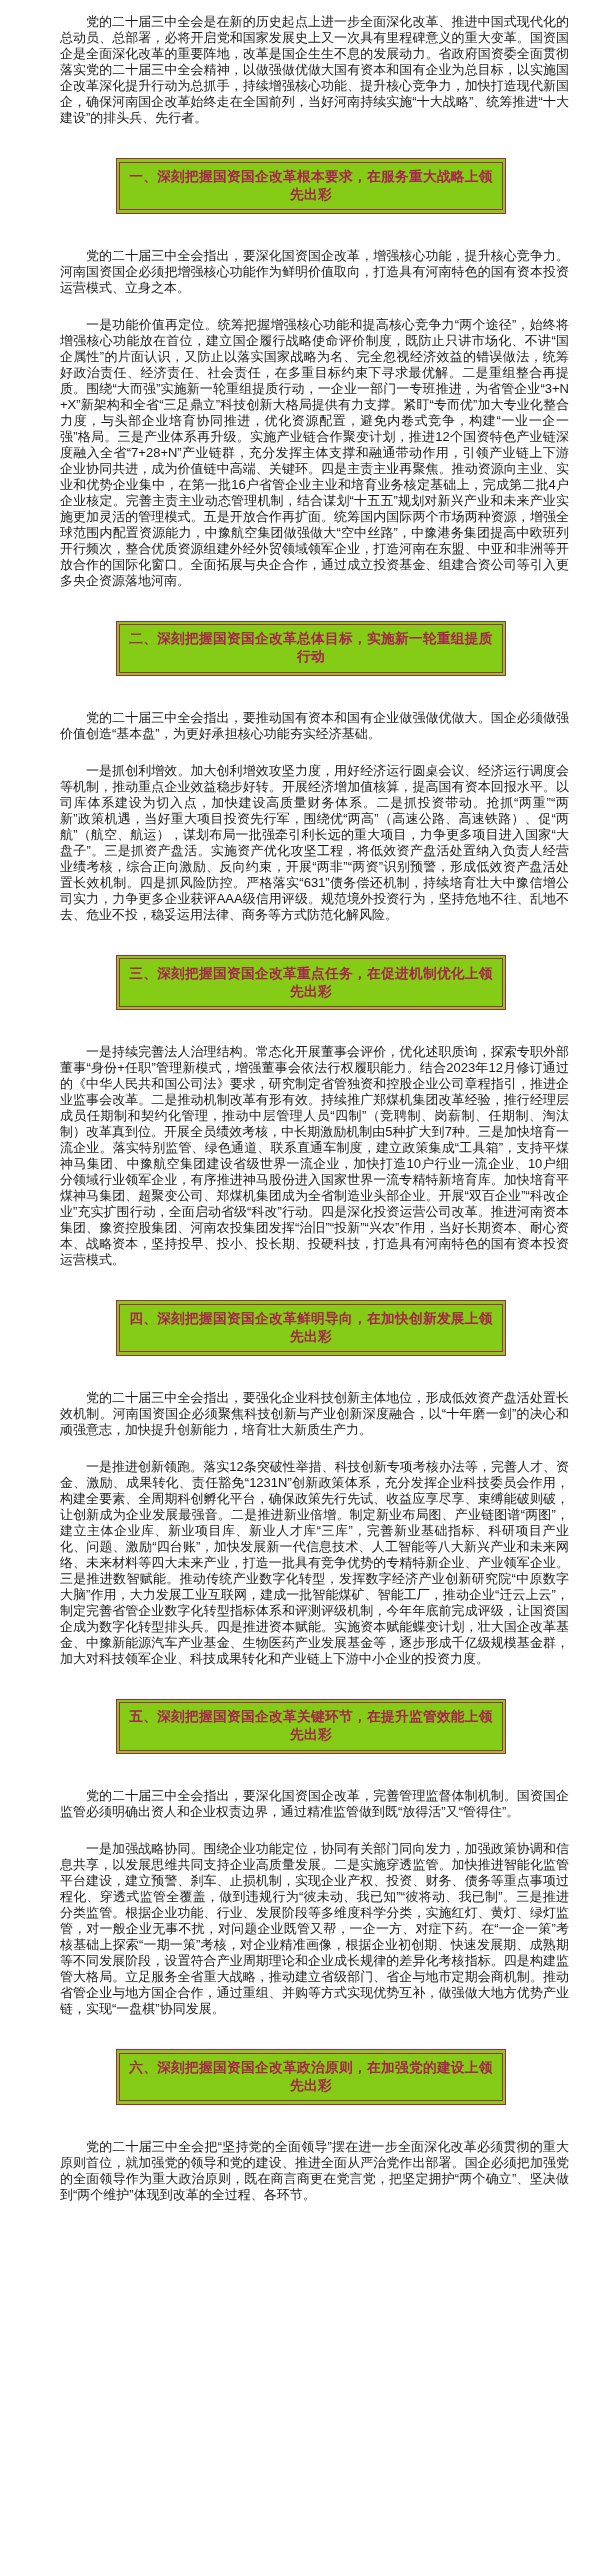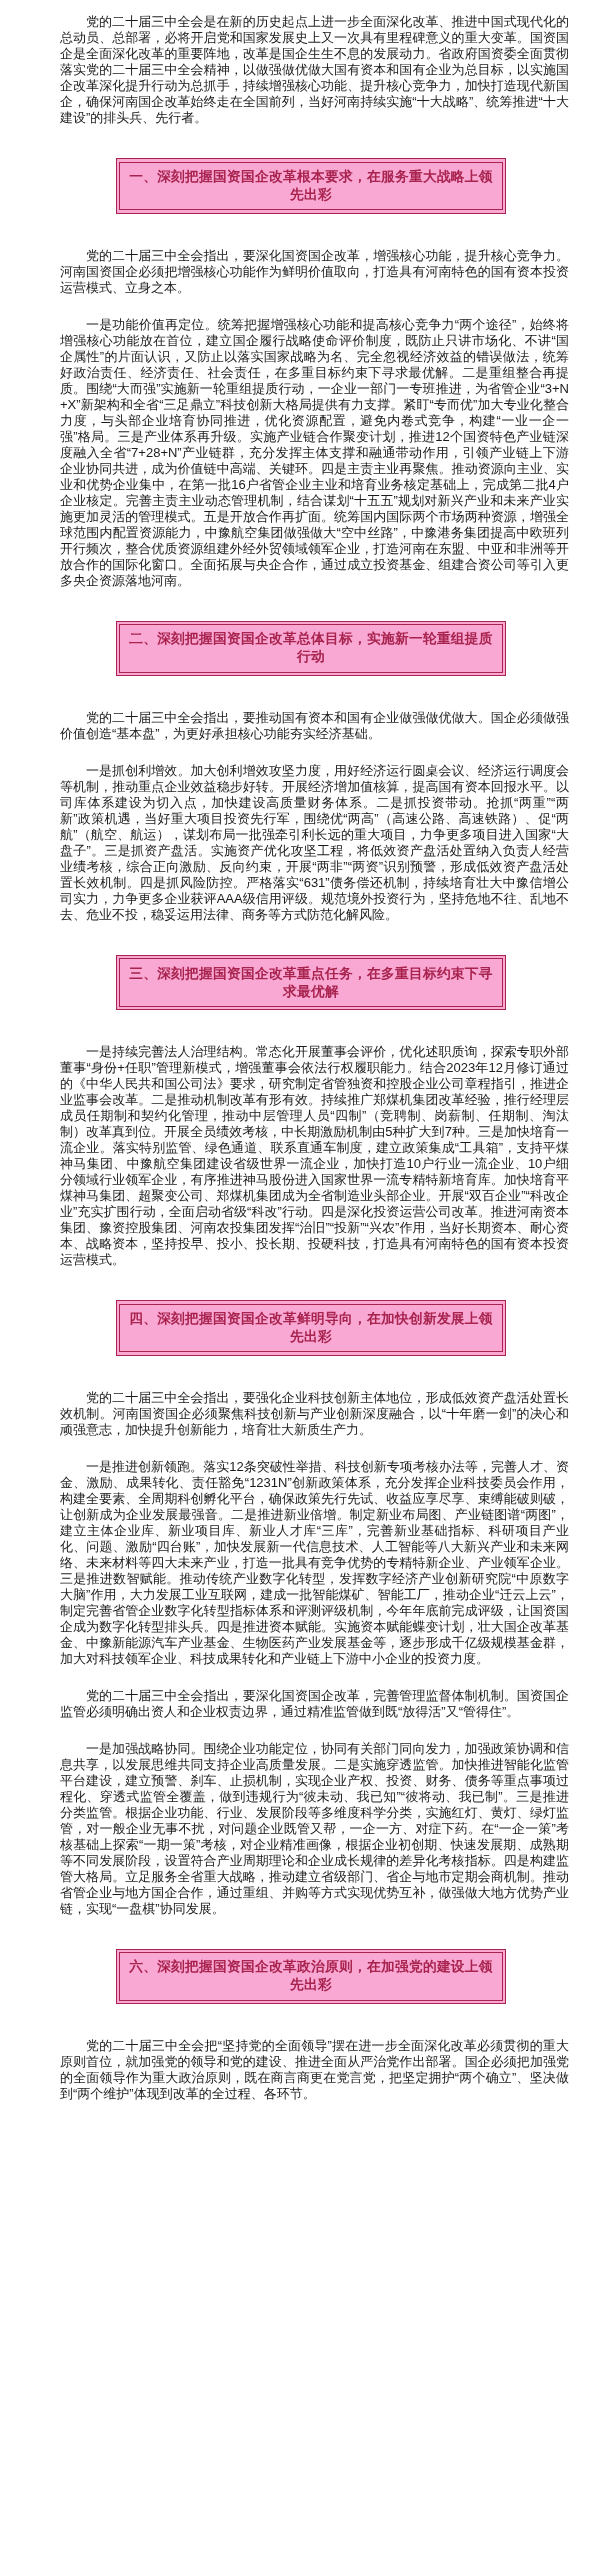--- a/index.html
+++ b/index.html
@@ -26,21 +26,21 @@
   }
   .section {
     margin: 0;
   }
   .heading-box {
     width: 390px;
     margin: 32px auto 34px auto;
     border: 0.6px solid #a8234e;
     padding: 2.4px;
     box-sizing: border-box;
-    background: #f9a8d4;
+    background: #84cc16;
   }
   .heading-inner {
     border: 0.6px solid #a8234e;
     padding: 5.3px 8.3px;
     text-align: center;
   }
   h2.heading-text {
     margin: 0;
     font-size: 13.7px;
     line-height: 18px;
@@ -72,37 +72,42 @@
         <h2 class="heading-text">二、深刻把握国资国企改革总体目标，实施新一轮重组提质行动</h2>
       </div>
     </div>
     <p class="body-para">党的二十届三中全会指出，要推动国有资本和国有企业做强做优做大。国企必须做强价值创造“基本盘”，为更好承担核心功能夯实经济基础。</p>
     <p class="body-para">一是抓创利增效。加大创利增效攻坚力度，用好经济运行圆桌会议、经济运行调度会等机制，推动重点企业效益稳步好转。开展经济增加值核算，提高国有资本回报水平。以司库体系建设为切入点，加快建设高质量财务体系。二是抓投资带动。抢抓“两重”“两新”政策机遇，当好重大项目投资先行军，围绕优“两高”（高速公路、高速铁路）、促“两航”（航空、航运），谋划布局一批强牵引利长远的重大项目，力争更多项目进入国家“大盘子”。三是抓资产盘活。实施资产优化攻坚工程，将低效资产盘活处置纳入负责人经营业绩考核，综合正向激励、反向约束，开展“两非”“两资”识别预警，形成低效资产盘活处置长效机制。四是抓风险防控。严格落实“631”债务偿还机制，持续培育壮大中豫信增公司实力，力争更多企业获评AAA级信用评级。规范境外投资行为，坚持危地不往、乱地不去、危业不投，稳妥运用法律、商务等方式防范化解风险。</p>
   </div>
 
   <div class="section">
     <div class="heading-box">
       <div class="heading-inner">
-        <h2 class="heading-text">三、深刻把握国资国企改革重点任务，在多重目标约束下寻求最优解</h2>
+        <h2 class="heading-text">三、深刻把握国资国企改革重点任务，在促进机制优化上领先出彩</h2>
       </div>
     </div>
     <p class="body-para">一是持续完善法人治理结构。常态化开展董事会评价，优化述职质询，探索专职外部董事“身份+任职”管理新模式，增强董事会依法行权履职能力。结合2023年12月修订通过的《中华人民共和国公司法》要求，研究制定省管独资和控股企业公司章程指引，推进企业监事会改革。二是推动机制改革有形有效。持续推广郑煤机集团改革经验，推行经理层成员任期制和契约化管理，推动中层管理人员“四制”（竞聘制、岗薪制、任期制、淘汰制）改革真到位。开展全员绩效考核，中长期激励机制由5种扩大到7种。三是加快培育一流企业。落实特别监管、绿色通道、联系直通车制度，建立政策集成“工具箱”，支持平煤神马集团、中豫航空集团建设省级世界一流企业，加快打造10户行业一流企业、10户细分领域行业领军企业，有序推进神马股份进入国家世界一流专精特新培育库。加快培育平煤神马集团、超聚变公司、郑煤机集团成为全省制造业头部企业。开展“双百企业”“科改企业”充实扩围行动，全面启动省级“科改”行动。四是深化投资运营公司改革。推进河南资本集团、豫资控股集团、河南农投集团发挥“治旧”“投新”“兴农”作用，当好长期资本、耐心资本、战略资本，坚持投早、投小、投长期、投硬科技，打造具有河南特色的国有资本投资运营模式。</p>
   </div>
 
   <div class="section">
     <div class="heading-box">
       <div class="heading-inner">
         <h2 class="heading-text">四、深刻把握国资国企改革鲜明导向，在加快创新发展上领先出彩</h2>
       </div>
     </div>
     <p class="body-para">党的二十届三中全会指出，要强化企业科技创新主体地位，形成低效资产盘活处置长效机制。河南国资国企必须聚焦科技创新与产业创新深度融合，以“十年磨一剑”的决心和顽强意志，加快提升创新能力，培育壮大新质生产力。</p>
     <p class="body-para">一是推进创新领跑。落实12条突破性举措、科技创新专项考核办法等，完善人才、资金、激励、成果转化、责任豁免“1231N”创新政策体系，充分发挥企业科技委员会作用，构建全要素、全周期科创孵化平台，确保政策先行先试、收益应享尽享、束缚能破则破，让创新成为企业发展最强音。二是推进新业倍增。制定新业布局图、产业链图谱“两图”，建立主体企业库、新业项目库、新业人才库“三库”，完善新业基础指标、科研项目产业化、问题、激励“四台账”，加快发展新一代信息技术、人工智能等八大新兴产业和未来网络、未来材料等四大未来产业，打造一批具有竞争优势的专精特新企业、产业领军企业。三是推进数智赋能。推动传统产业数字化转型，发挥数字经济产业创新研究院“中原数字大脑”作用，大力发展工业互联网，建成一批智能煤矿、智能工厂，推动企业“迁云上云”，制定完善省管企业数字化转型指标体系和评测评级机制，今年年底前完成评级，让国资国企成为数字化转型排头兵。四是推进资本赋能。实施资本赋能蝶变计划，壮大国企改革基金、中豫新能源汽车产业基金、生物医药产业发展基金等，逐步形成千亿级规模基金群，加大对科技领军企业、科技成果转化和产业链上下游中小企业的投资力度。</p>
   </div>
 
   <div class="section">
+    <div class="heading-box">
+      <div class="heading-inner">
+        <h2 class="heading-text">五、深刻把握国资国企改革关键环节，在提升监管效能上领先出彩</h2>
+      </div>
+    </div>
     <p class="body-para">党的二十届三中全会指出，要深化国资国企改革，完善管理监督体制机制。国资国企监管必须明确出资人和企业权责边界，通过精准监管做到既“放得活”又“管得住”。</p>
     <p class="body-para">一是加强战略协同。围绕企业功能定位，协同有关部门同向发力，加强政策协调和信息共享，以发展思维共同支持企业高质量发展。二是实施穿透监管。加快推进智能化监管平台建设，建立预警、刹车、止损机制，实现企业产权、投资、财务、债务等重点事项过程化、穿透式监管全覆盖，做到违规行为“彼未动、我已知”“彼将动、我已制”。三是推进分类监管。根据企业功能、行业、发展阶段等多维度科学分类，实施红灯、黄灯、绿灯监管，对一般企业无事不扰，对问题企业既管又帮，一企一方、对症下药。在“一企一策”考核基础上探索“一期一策”考核，对企业精准画像，根据企业初创期、快速发展期、成熟期等不同发展阶段，设置符合产业周期理论和企业成长规律的差异化考核指标。四是构建监管大格局。立足服务全省重大战略，推动建立省级部门、省企与地市定期会商机制。推动省管企业与地方国企合作，通过重组、并购等方式实现优势互补，做强做大地方优势产业链，实现“一盘棋”协同发展。</p>
   </div>
 
   <div class="section">
     <div class="heading-box">
       <div class="heading-inner">
         <h2 class="heading-text">六、深刻把握国资国企改革政治原则，在加强党的建设上领先出彩</h2>
       </div>
     </div>

